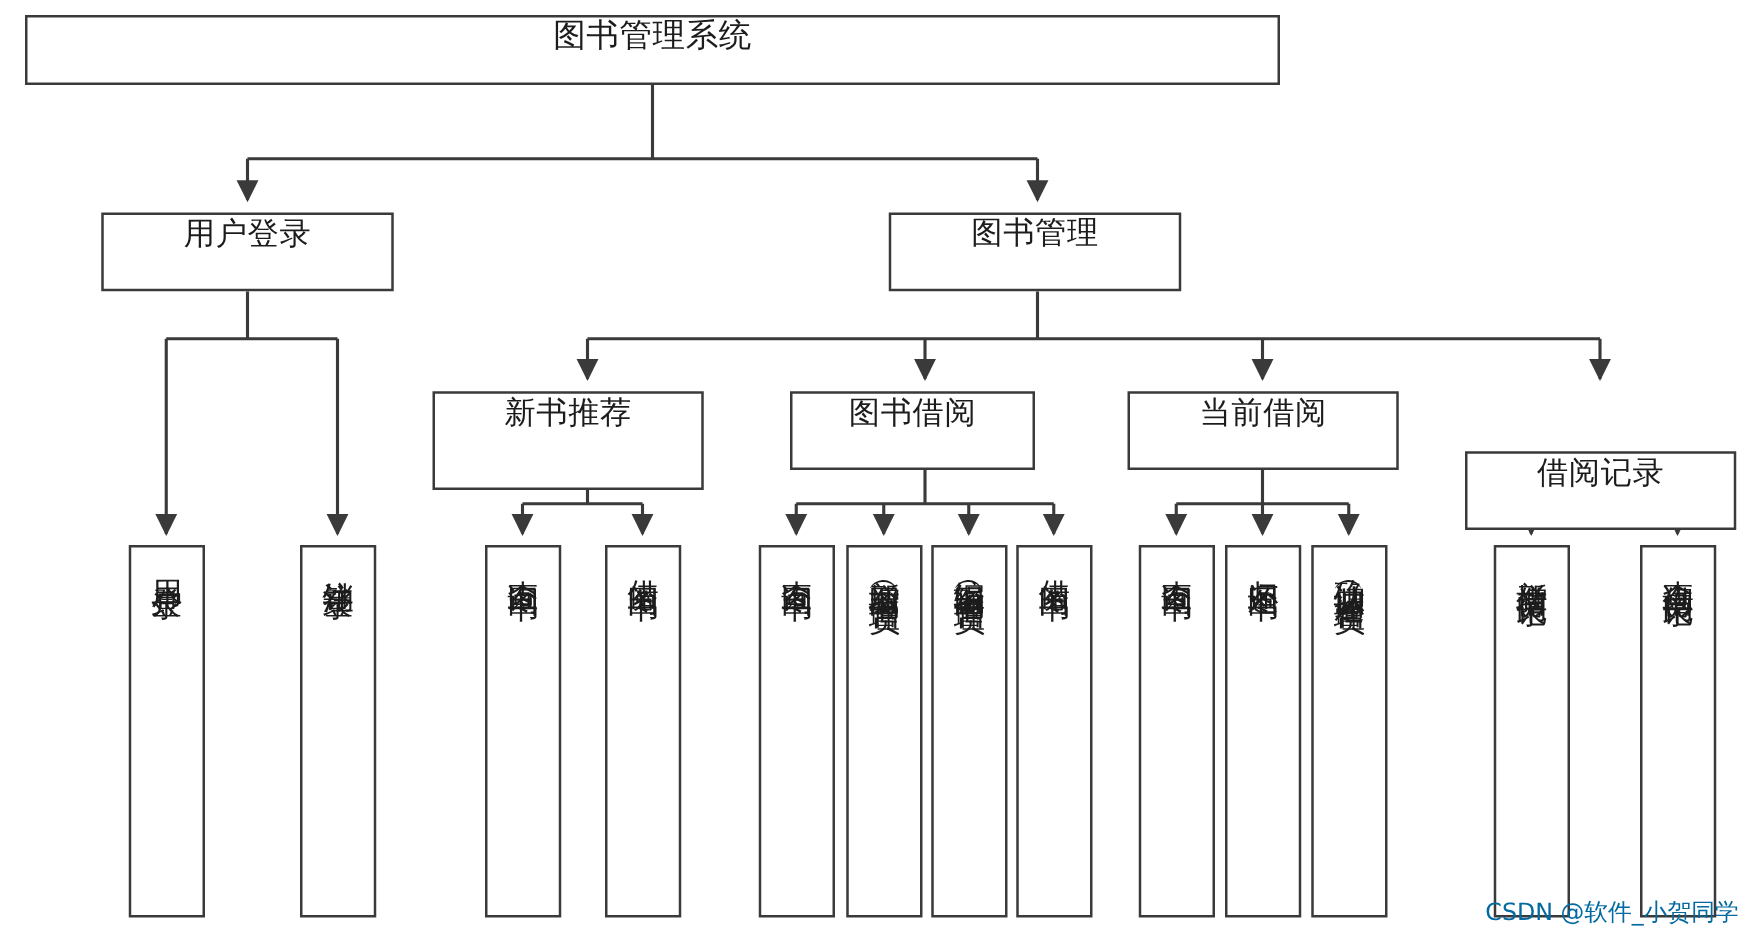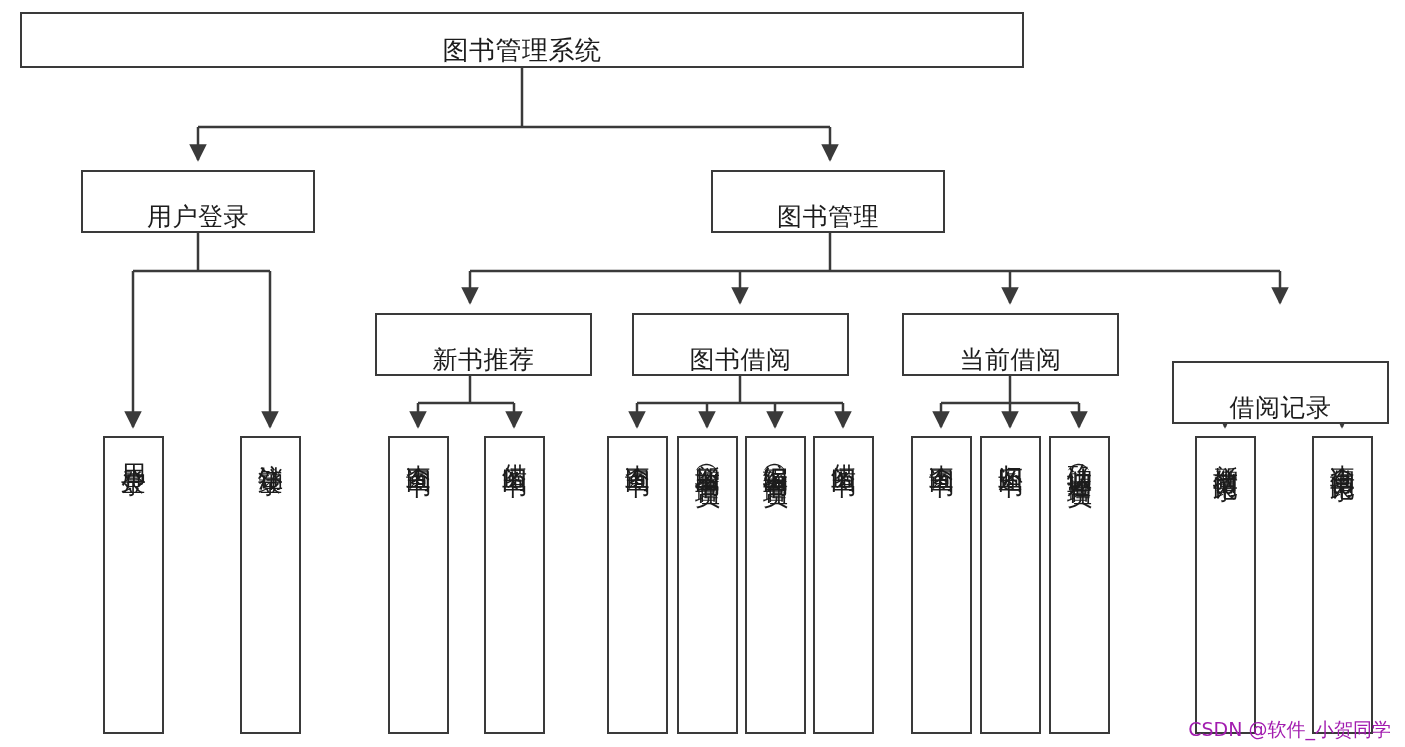--- a/index.html
+++ b/index.html
@@ -25,21 +25,21 @@
     width: 1405px;
     height: 747px;
     pointer-events: none;
   }
   .node {
     position: absolute;
     box-sizing: border-box;
     background: #ffffff;
     border: 2px solid #3a3a3a;
     display: flex;
-    align-items: flex-end;
+    align-items: flex-start;
     justify-content: center;
     color: #1c1c1c;
     z-index: 2;
   }
   .node-label {
     display: block;
     text-align: center;
     line-height: 1.18;
     white-space: nowrap;
   }
@@ -63,21 +63,21 @@
     font-size: 25px;
     line-height: 1.08;
     letter-spacing: 3px;
     white-space: nowrap;
   }
   .watermark {
     position: absolute;
     right: 14px;
     bottom: 4px;
     font-size: 19px;
-    color: #a21caf;
+    color: #0369a1;
     white-space: nowrap;
     z-index: 5;
     font-family: "DejaVu Sans", "Liberation Sans", sans-serif;
   }
 </style>
 </head>
 <body>
 
 <div id="diagram-root">
 
@@ -138,25 +138,25 @@
   </div>
 
   <div class="node horiz" style="left:81px; top:170px; width:234px; height:63px;">
     <span class="node-label">用户登录</span>
   </div>
 
   <div class="node horiz" style="left:711px; top:170px; width:234px; height:63px;font-family:Liberation Serif, serif;">
     <span class="node-label">图书管理</span>
   </div>
 
-  <div class="node horiz" style="left:375px; top:313px; width:217px; height:63px;">
+  <div class="node horiz" style="left:346px; top:313px; width:217px; height:79px;">
     <span class="node-label">新书推荐</span>
   </div>
 
-  <div class="node horiz" style="left:632px; top:313px; width:217px; height:63px;">
+  <div class="node horiz" style="left:632px; top:313px; width:196px; height:63px;">
     <span class="node-label">图书借阅</span>
   </div>
 
   <div class="node horiz" style="left:902px; top:313px; width:217px; height:63px;">
     <span class="node-label">当前借阅</span>
   </div>
 
   <div class="node horiz" style="left:1172px; top:313px; width:217px; height:63px;margin-top:48px;">
     <span class="node-label">借阅记录</span>
   </div>

